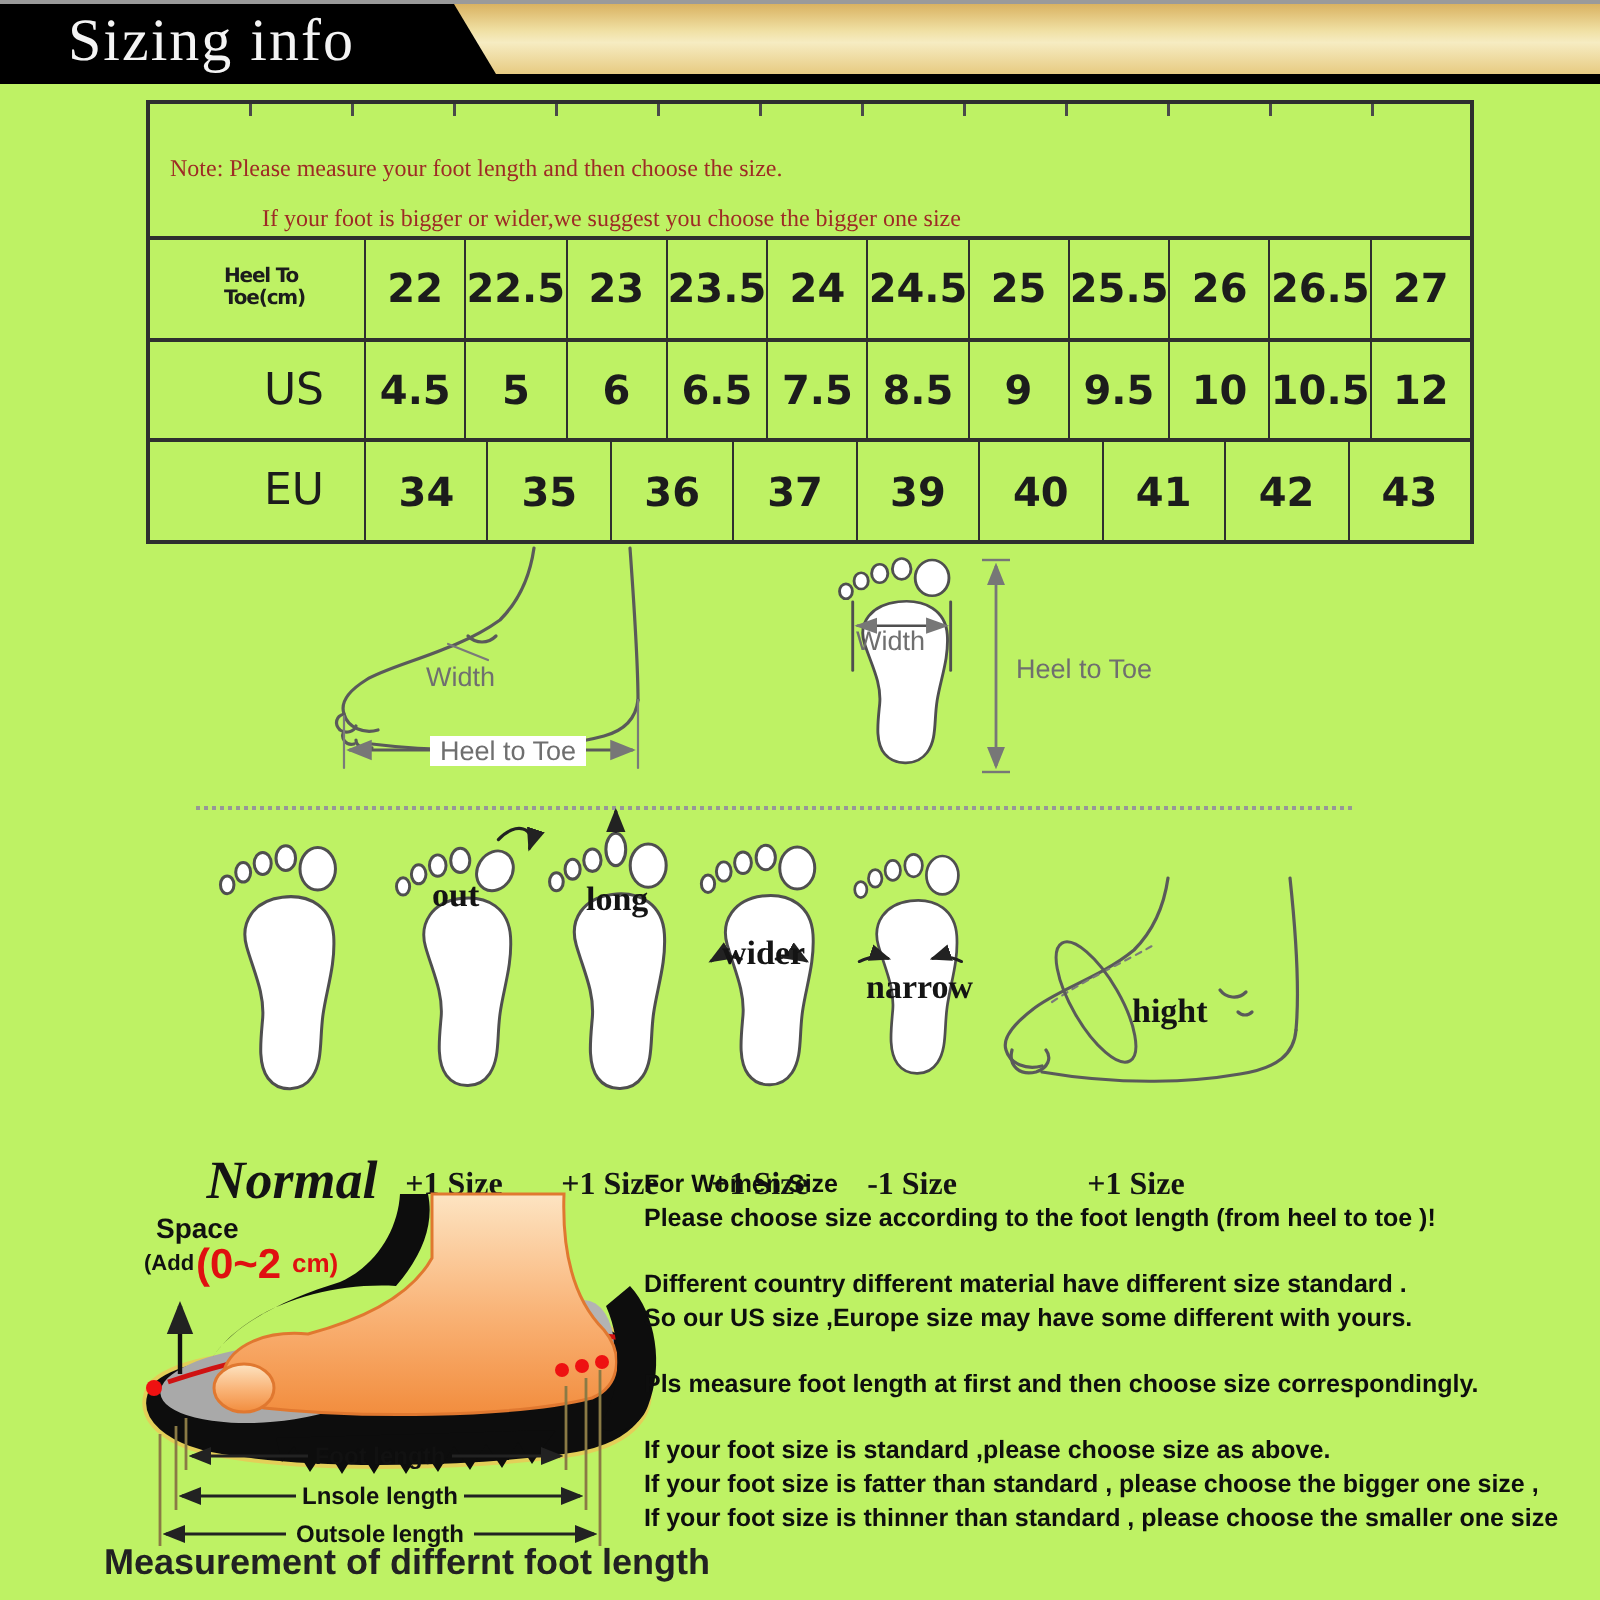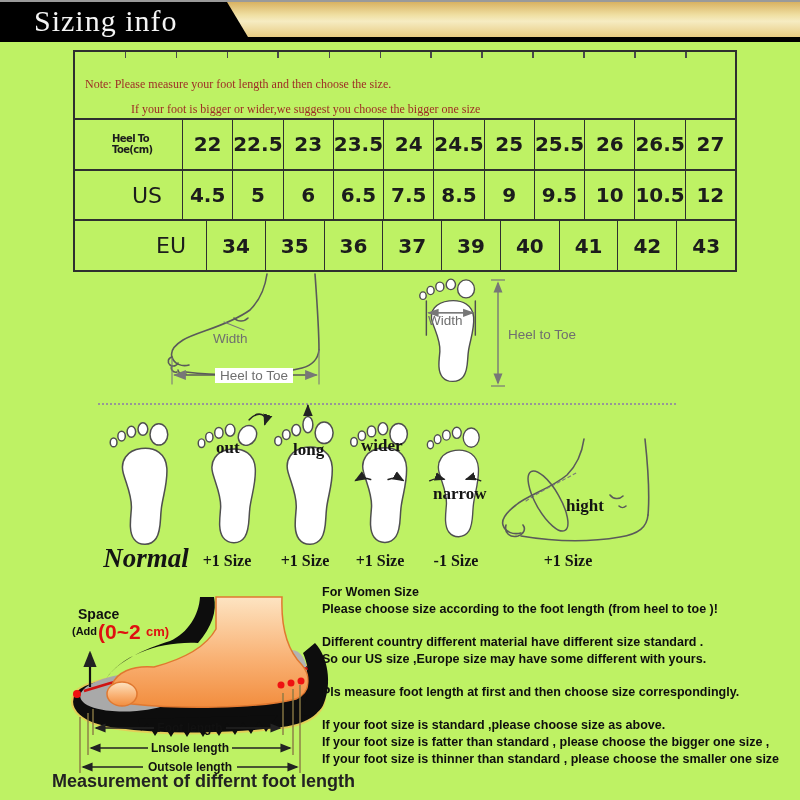--- a/index.html
+++ b/index.html
@@ -19,21 +19,21 @@
   .sizing-box{position:absolute;left:73px;top:50px;width:664px;height:222px;box-sizing:border-box;
       border:2px solid #2f2f2f;display:flex;flex-direction:column;}
   .note-area{position:relative;height:68px;flex:0 0 68px;border-bottom:2px solid #2f2f2f;
       font-family:"Liberation Serif",serif;color:var(--note-red,#9e2b25);font-size:12px;line-height:25px;padding-top:20px;box-sizing:border-box;}
   .note-area .ticks{position:absolute;top:0;left:0;right:0;height:6px;
       background:repeating-linear-gradient(90deg,transparent 0 49.5px,#4a4a4a 49.5px 51px);}
   .note-l1{margin-left:10px;}
   .note-l2{margin-left:56px;}
   .size-table{flex:1;display:flex;flex-direction:column;}
   .trow{display:flex;flex:1;border-bottom:2px solid #2f2f2f;}
-  .trow:last-child{border-bottom:none;padding-left:24px;}
+  .trow:last-child{border-bottom:none;}
   .trow .cell{flex:1;display:flex;align-items:center;justify-content:center;
       border-left:1.5px solid #2f2f2f;font-family:"DejaVu Sans",sans-serif;
       font-size:20px;font-weight:700;color:#1c1c1c;}
   .trow .rlabel{flex:0 0 70px;width:70px;border-left:none;font-size:22px;font-weight:500;margin-left:37px;}
   .trow.cm .rlabel{font-size:10px;font-weight:600;letter-spacing:-0.6px;}
 
   
   .mlabel{position:absolute;color:#6f6f6f;font-size:13.5px;font-family:"Liberation Sans",sans-serif;}
   .mlabel.bg{background:#fff;padding:0 5px;}
   svg{position:absolute;overflow:visible;}
@@ -41,21 +41,21 @@
   .lineart .thin{stroke-width:1.1;stroke:#7a7a7a;}
 
   
   .dotted{position:absolute;left:98px;top:403px;width:578px;border-top:2px dotted #979797;}
 
   
   .footsvg path,.footsvg ellipse,.footsvg line{fill:none;stroke:#4f4f4f;stroke-width:1.7;stroke-linecap:round;}
   .footsvg .sole{fill:#fff;}
   .footsvg .arrow{stroke:#222;stroke-width:1.8;}
   .ftag{position:absolute;font-family:"Liberation Serif",serif;font-weight:bold;font-size:17px;color:#141414;}
-  .fsize{position:absolute;font-family:"Liberation Serif",serif;font-weight:bold;font-size:16px;color:#141414;text-align:center;}
+  .fsize{position:absolute;font-family:"Liberation Serif",serif;font-weight:bold;font-size:16px;color:#141414;text-align:center;margin-top:32px;}
   .fsize.script{font-style:italic;font-size:27px;font-weight:bold;}
 
   
   .shoe-caption{position:absolute;left:52px;top:771px;font-size:18px;font-weight:bold;color:#222;
       font-family:"Liberation Sans",sans-serif;}
   .shoesvg text{font-family:"Liberation Sans",sans-serif;}
 
   
   .advice{position:absolute;left:322px;top:584px;width:470px;font-size:12.5px;font-weight:bold;
       line-height:17px;color:#0e0e0e;}
@@ -209,21 +209,21 @@
   <svg class="footsvg" style="left:342px;top:406px;" width="80" height="140" viewBox="0 -16 90 160">
     <path class="sole" d="M 24,60 C 20,46 28,34 44,32 C 60,30 72,38 73,54 C 74,70 69,84 67,98 C 65,112 67,124 61,133 C 55,142 42,142 36,134 C 30,126 32,112 33,100 C 34,86 28,74 24,60 Z"></path>
     <ellipse class="sole" cx="64" cy="16" rx="10" ry="12"></ellipse>
     <ellipse class="sole" cx="46" cy="10" rx="5.5" ry="7"></ellipse>
     <ellipse class="sole" cx="33" cy="13" rx="4.8" ry="6.2"></ellipse>
     <ellipse class="sole" cx="22" cy="18" rx="4.2" ry="5.5"></ellipse>
     <ellipse class="sole" cx="13" cy="25" rx="3.8" ry="5"></ellipse>
     <path class="arrow" d="M 32,68 C 26,66 20,66 15,69" marker-end="url(#arrb)"></path>
     <path class="arrow" d="M 52,68 C 58,66 64,66 69,69" marker-end="url(#arrb)"></path>
   </svg>
-  <div class="ftag" style="left:361px;top:436px;">wider</div>
+  <div class="ftag" style="left:361px;top:467px;">wider</div>
 
   <svg class="footsvg" style="left:420px;top:408px;" width="72" height="136" viewBox="0 -16 90 160">
     <path class="sole" d="M 24,60 C 20,46 28,34 44,32 C 60,30 72,38 73,54 C 74,70 69,84 67,98 C 65,112 67,124 61,133 C 55,142 42,142 36,134 C 30,126 32,112 33,100 C 34,86 28,74 24,60 Z"></path>
     <ellipse class="sole" cx="64" cy="16" rx="10" ry="12"></ellipse>
     <ellipse class="sole" cx="46" cy="10" rx="5.5" ry="7"></ellipse>
     <ellipse class="sole" cx="33" cy="13" rx="4.8" ry="6.2"></ellipse>
     <ellipse class="sole" cx="22" cy="18" rx="4.2" ry="5.5"></ellipse>
     <ellipse class="sole" cx="13" cy="25" rx="3.8" ry="5"></ellipse>
     <path class="arrow" d="M 12,70 C 18,67 24,66 30,68" marker-end="url(#arrb)"></path>
     <path class="arrow" d="M 76,70 C 70,67 64,66 58,68" marker-end="url(#arrb)"></path>

